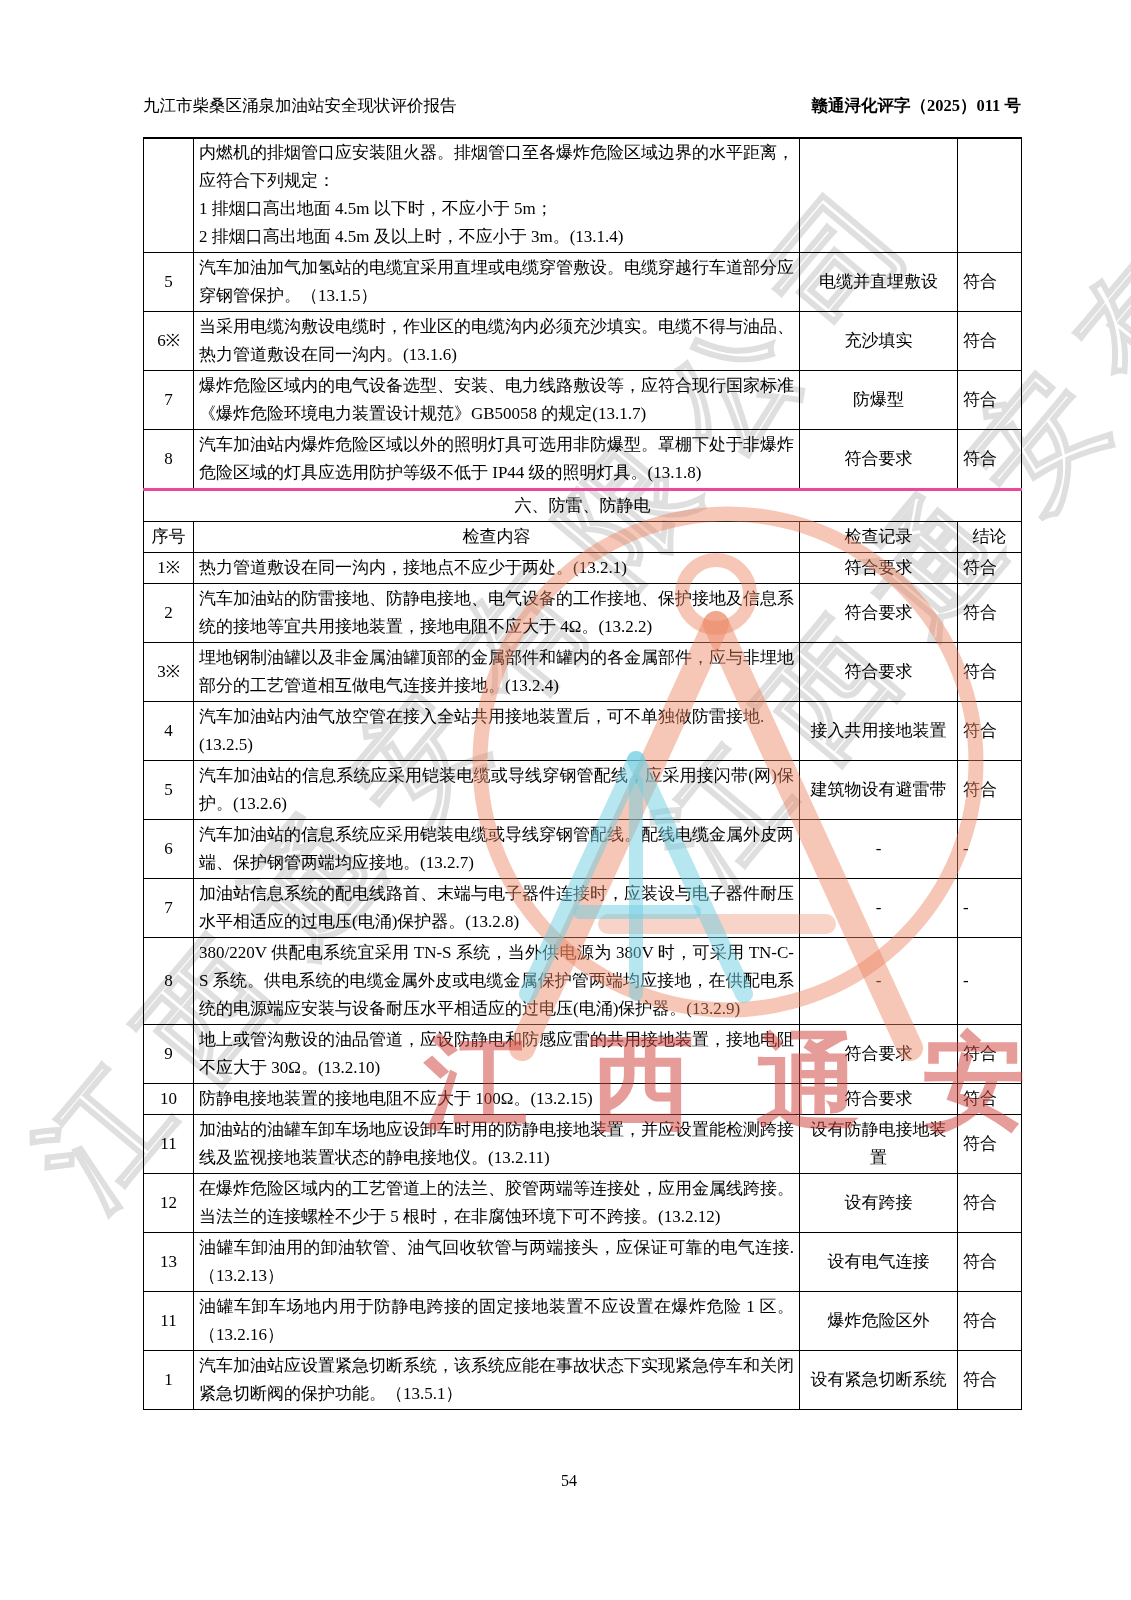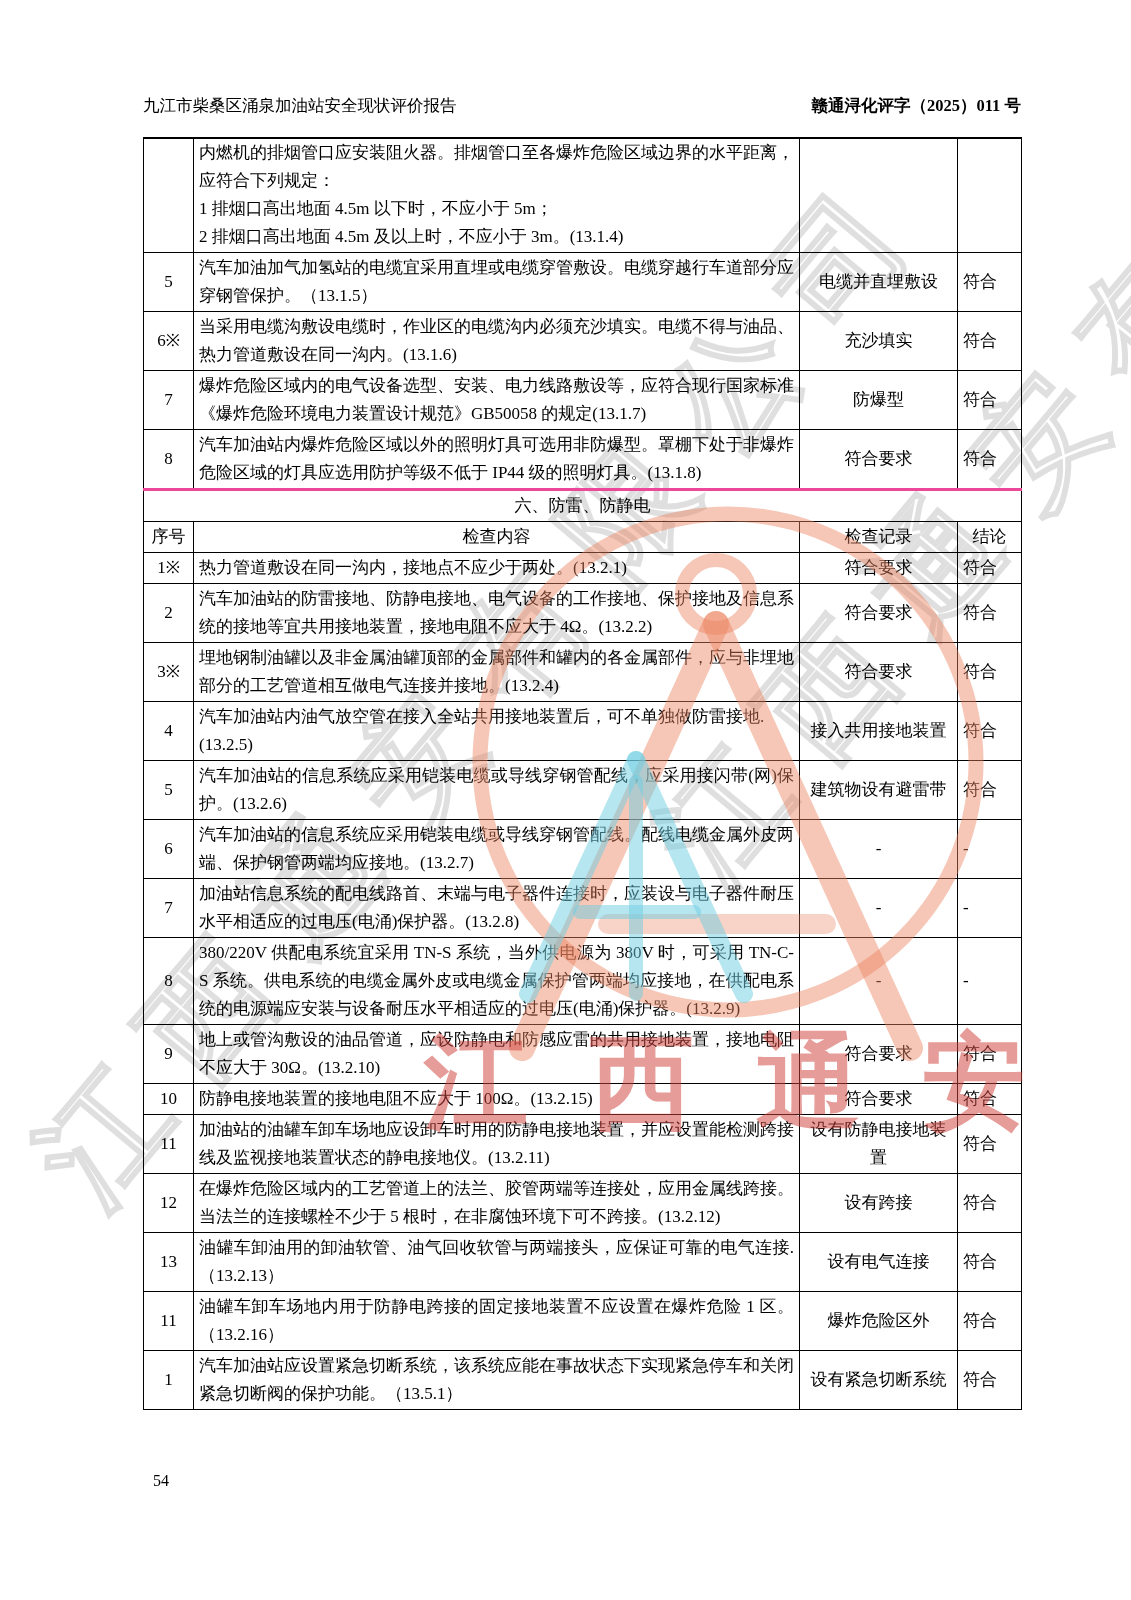--- a/index.html
+++ b/index.html
@@ -41,22 +41,22 @@
   td.record{text-align:center;}
   td.result{text-align:left;}
   td.section-title{
     text-align:center;font-size:17.5px;line-height:31px;padding:1px 0;
   }
   tr.thick-top td{border-top:3px solid #ec4899;}
   td.col-hdr{text-align:center;line-height:27px;padding:0;margin-left:48px;}
   table.checklist{border:1.5px solid #000;}
   
   .page-number{
-    position:absolute;left:153px;top:1472px;width:878px;
-    text-align:left;font-size:16px;z-index:1;
+    position:absolute;left:130px;top:1472px;width:878px;
+    text-align:center;font-size:16px;z-index:1;
   }
   
   .wm{position:absolute;pointer-events:none;}
   .wm-gray{
     z-index:0;
     font-family:"Liberation Sans","DejaVu Sans",sans-serif;
     font-weight:bold;
     font-size:125px;
     letter-spacing:38px;
     white-space:nowrap;

